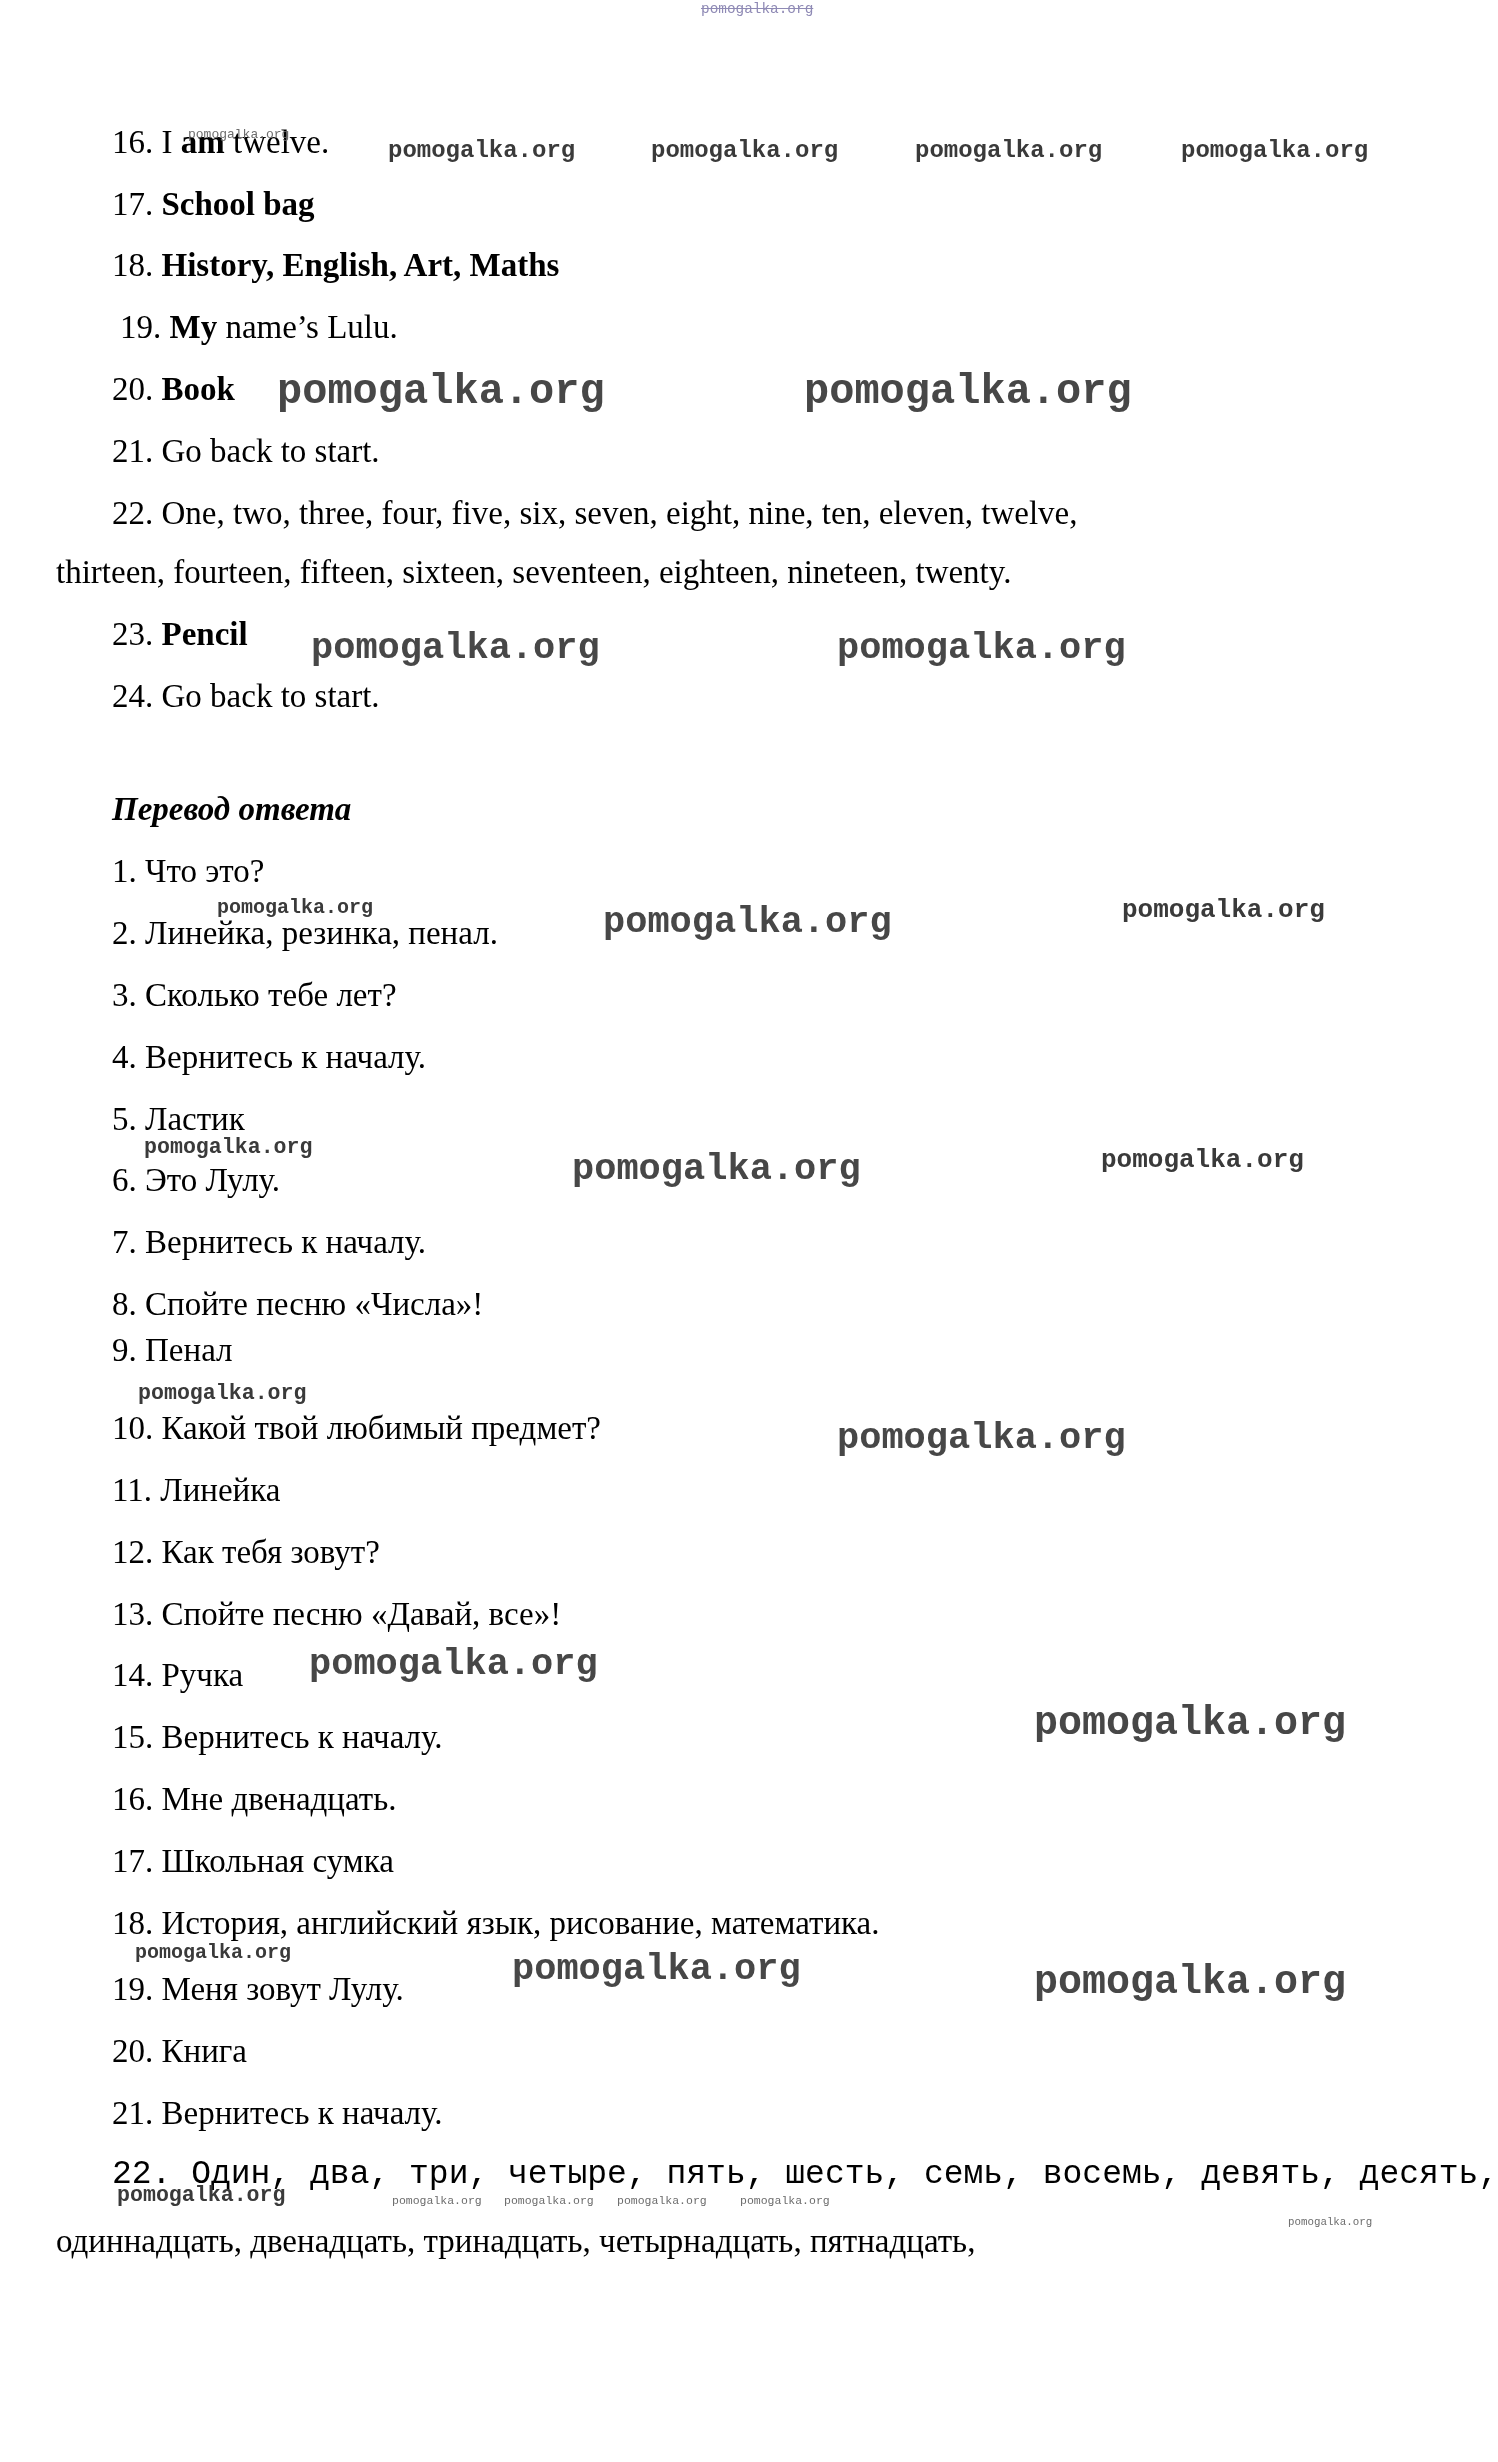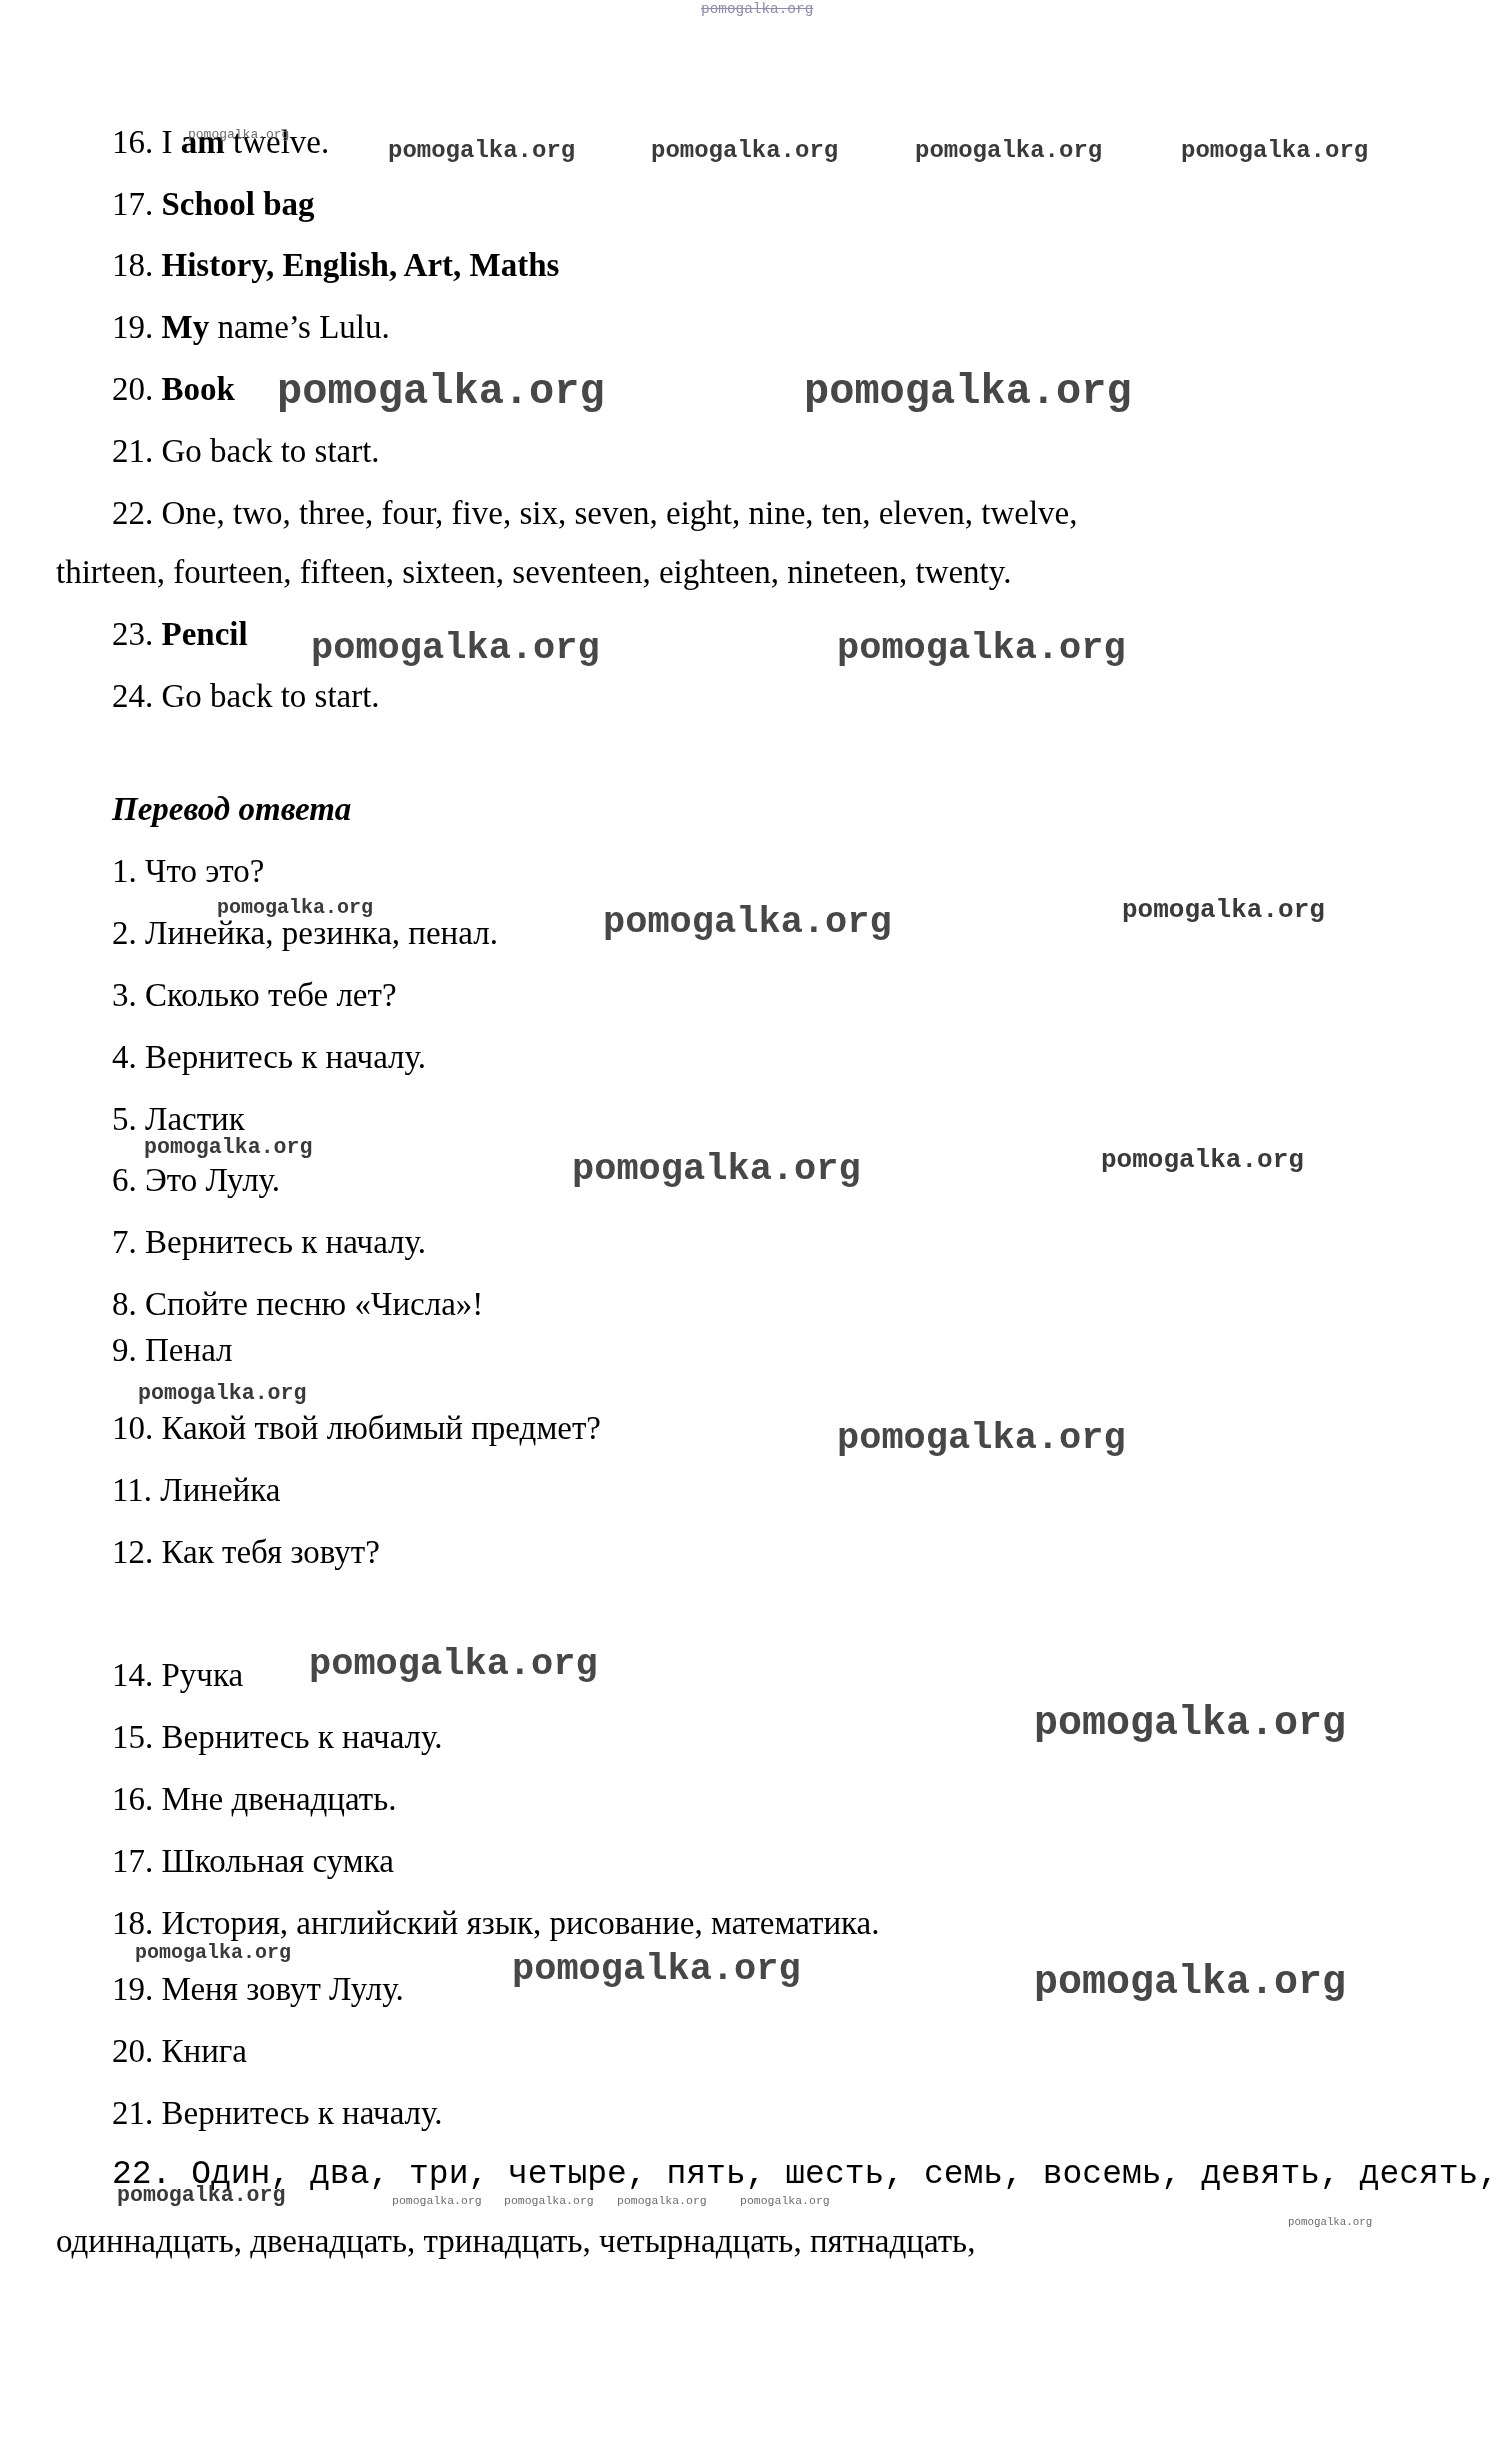--- a/index.html
+++ b/index.html
@@ -33,40 +33,41 @@
   .wm.tiny{font-weight:400;color:#6d6d6d;}
   .wm.strike{font-weight:400;color:#8f8ab5;text-decoration:line-through;}
 </style>
 </head>
 <body>
 
 <div id="page">
     <div class="line" style="left: 112px; top: 124px;"><span>16. I </span><span class="b">am</span><span> twelve.</span></div>
     <div class="line" style="left: 112px; top: 186px;"><span>17. </span><span class="b">School bag</span></div>
     <div class="line" style="left: 112px; top: 247px;"><span>18. </span><span class="b">History, English, Art, Maths</span></div>
-    <div class="line" style="left: 112px; top: 309px;"><span>19. </span><span class="b">My</span><span> name’s Lulu.</span></div>
+    <div class="line" style="left: 120px; top: 309px;"><span>19. </span><span class="b">My</span><span> name’s Lulu.</span></div>
     <div class="line" style="left: 112px; top: 371px;"><span>20. </span><span class="b">Book</span></div>
     <div class="line" style="left: 112px; top: 433px;"><span>21. Go back to start.</span></div>
     <div class="line" style="left: 112px; top: 495px;"><span>22. One, two, three, four, five, six, seven, eight, nine, ten, eleven, twelve,</span></div>
     <div class="line" style="left: 56px; top: 554px;"><span>thirteen, fourteen, fifteen, sixteen, seventeen, eighteen, nineteen, twenty.</span></div>
     <div class="line" style="left: 112px; top: 616px;"><span>23. </span><span class="b">Pencil</span></div>
     <div class="line" style="left: 112px; top: 678px;"><span>24. Go back to start.</span></div>
     <div class="line heading" style="left: 112px; top: 791px;"><span>Перевод ответа</span></div>
     <div class="line" style="left: 112px; top: 853px;"><span>1. Что это?</span></div>
     <div class="line" style="left: 112px; top: 915px;"><span>2. Линейка, резинка, пенал.</span></div>
     <div class="line" style="left: 112px; top: 977px;"><span>3. Сколько тебе лет?</span></div>
     <div class="line" style="left: 112px; top: 1039px;"><span>4. Вернитесь к началу.</span></div>
     <div class="line" style="left: 112px; top: 1101px;"><span>5. Ластик</span></div>
     <div class="line" style="left: 112px; top: 1162px;"><span>6. Это Лулу.</span></div>
     <div class="line" style="left: 112px; top: 1224px;"><span>7. Вернитесь к началу.</span></div>
     <div class="line" style="left: 112px; top: 1286px;"><span>8. Спойте песню «Числа»!</span></div>
     <div class="line" style="left: 112px; top: 1332px;"><span>9. Пенал</span></div>
     <div class="line" style="left: 112px; top: 1410px;"><span>10. Какой твой любимый предмет?</span></div>
     <div class="line" style="left: 112px; top: 1472px;"><span>11. Линейка</span></div>
     <div class="line" style="left: 112px; top: 1534px;"><span>12. Как тебя зовут?</span></div>
+    <div class="line" style="left: 112px; top: 1596px;"><span>13. Спойте песню «Давай, все»!</span></div>
     <div class="line" style="left: 112px; top: 1657px;"><span>14. Ручка</span></div>
     <div class="line" style="left: 112px; top: 1719px;"><span>15. Вернитесь к началу.</span></div>
     <div class="line" style="left: 112px; top: 1781px;"><span>16. Мне двенадцать.</span></div>
     <div class="line" style="left: 112px; top: 1843px;"><span>17. Школьная сумка</span></div>
     <div class="line" style="left: 112px; top: 1905px;"><span>18. История, английский язык, рисование, математика.</span></div>
     <div class="line" style="left: 112px; top: 1971px;"><span>19. Меня зовут Лулу.</span></div>
     <div class="line" style="left: 112px; top: 2033px;"><span>20. Книга</span></div>
     <div class="line" style="left: 112px; top: 2095px;"><span>21. Вернитесь к началу.</span></div>
     <div class="line" style="left: 112px; top: 2157px; font-family: Liberation Mono, monospace;"><span>22. Один, два, три, четыре, пять, шесть, семь, восемь, девять, десять,</span></div>
     <div class="line" style="left: 56px; top: 2223px;"><span>одиннадцать, двенадцать, тринадцать, четырнадцать, пятнадцать,</span></div>

